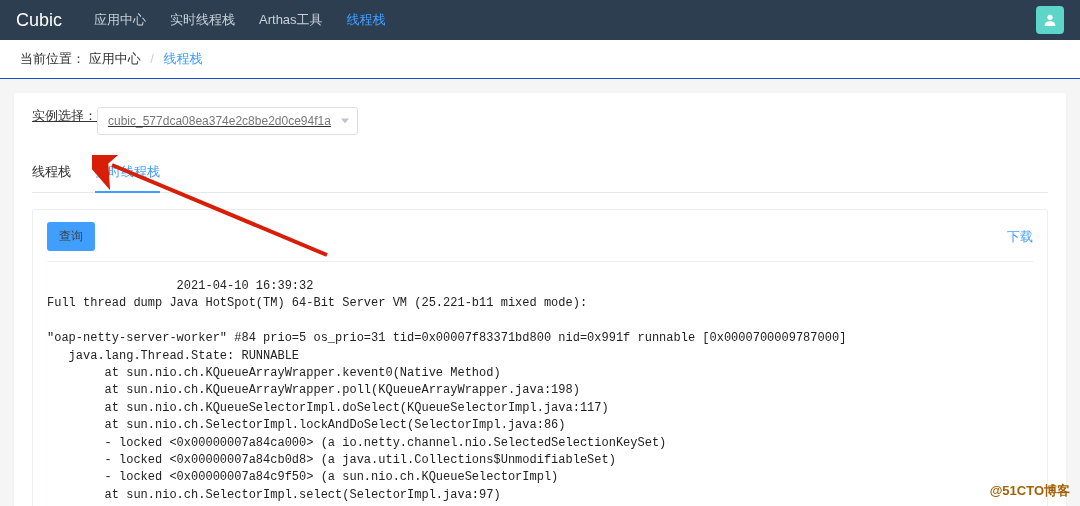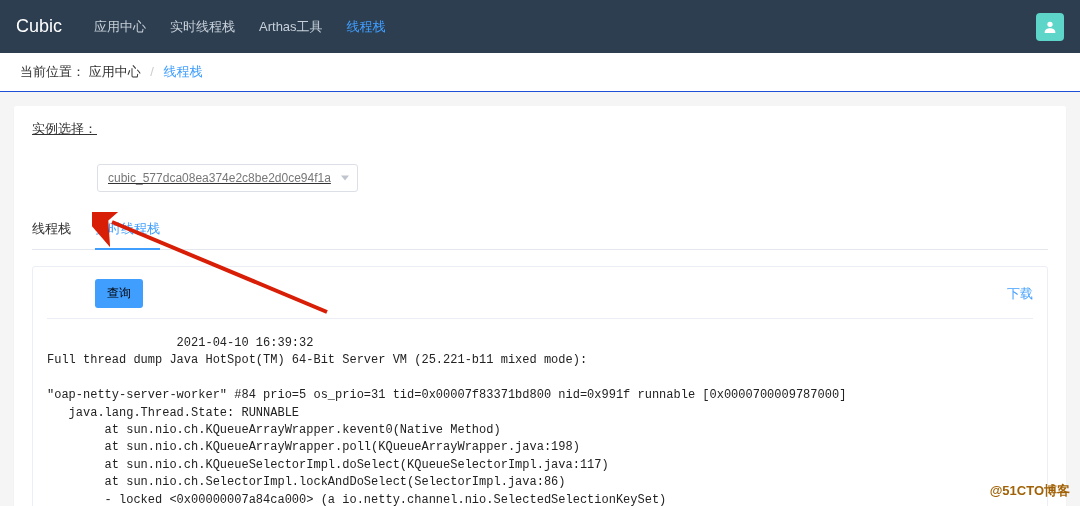--- a/index.html
+++ b/index.html
@@ -1,45 +1,45 @@
 <!DOCTYPE html>
 <html><head>
   <meta charset="utf-8">
   <style>
     * { margin: 0; padding: 0; box-sizing: border-box; }
     body { font-family: -apple-system, "PingFang SC", "Microsoft YaHei", sans-serif; background: #f5f5f5; color: #333; font-size: 13px; }
     
-    .top-nav { background: #2c3e50; height: 53px; display: flex; align-items: center; padding: 0 16px; justify-content: space-between; }
+    .top-nav { background: #2c3e50; height: 40px; display: flex; align-items: center; padding: 0 16px; justify-content: space-between; }
     .nav-left { display: flex; align-items: center; gap: 24px; }
     .brand { color: #fff; font-size: 18px; font-weight: 400; margin-right: 8px; }
     .nav-item { color: #c8d0d9; font-size: 13px; cursor: pointer; }
     .nav-item.active { color: #409eff; }
     .avatar { width: 28px; height: 28px; background: #5dd5c8; border-radius: 4px; display: flex; align-items: center; justify-content: center; color: #fff; font-size: 14px; font-weight: bold; }
     
     .breadcrumb-bar { background: #fff; padding: 10px 20px; font-size: 13px; color: #666; border-bottom: 1px solid #1d4ed8; }
     .bc-label { color: #333; }
     .bc-link { color: #333; }
     .bc-sep { margin: 0 6px; color: #ccc; }
     .bc-current { color: #409eff; }
     
     .page-body { padding: 14px; }
     .card { background: #fff; border-radius: 2px; padding: 14px 18px 0 18px; box-shadow: 0 1px 2px rgba(0,0,0,0.04); }
     
     .selector-row { display: flex; padding-bottom: 6px; text-decoration: underline; }
     .selector-label { font-size: 13px; color: #333; }
-    .select-box { border: 1px solid #dcdfe6; border-radius: 3px; padding: 6px 26px 6px 10px; font-size: 12px; color: #777; min-width: 210px; position: relative; background: #fff; margin-top: 44px; }
+    .select-box { border: 1px solid #dcdfe6; border-radius: 3px; padding: 6px 26px 6px 10px; font-size: 12px; color: #777; min-width: 210px; position: relative; background: #fff; }
     .chevron { position: absolute; right: 8px; top: 50%; transform: translateY(-50%); width: 0; height: 0; border-left: 4px solid transparent; border-right: 4px solid transparent; border-top: 5px solid #c0c4cc; }
     
     .tabs { display: flex; gap: 24px; border-bottom: 1px solid #e4e7ed; margin-top: 22px; position: relative; }
     .tab { padding-bottom: 10px; font-size: 13px; color: #333; cursor: pointer; }
     .tab.active { color: #409eff; border-bottom: 2px solid #409eff; margin-bottom: -1px; }
     
     .content-card { margin: 16px 0 0 0; border: 1px solid #ebeef5; border-radius: 3px; padding: 12px 14px; }
     .action-row { display: flex; justify-content: space-between; align-items: center; padding-bottom: 10px; border-bottom: 1px solid #ebeef5; }
-    .btn-primary { background: #409eff; color: #000000; border: none; padding: 6px 12px; border-radius: 3px; font-size: 12px; cursor: pointer; margin-left: 48px; }
+    .btn-primary { background: #409eff; color: #404040; border: none; padding: 6px 12px; border-radius: 3px; font-size: 12px; cursor: pointer; }
     .link { color: #409eff; font-size: 13px; cursor: pointer; }
     
     .dump { font-family: "Courier New", Consolas, monospace; font-size: 12px; line-height: 1.45; white-space: pre; padding: 16px 0 0 0; color: #222; overflow: hidden; }
     
     .arrow-svg { position: absolute; pointer-events: none; z-index: 50; }
     .watermark { position: fixed; right: 10px; bottom: 6px; color: #a16207; font-size: 13px; font-weight: bold; }
   </style>
 </head>
 <body>
 

